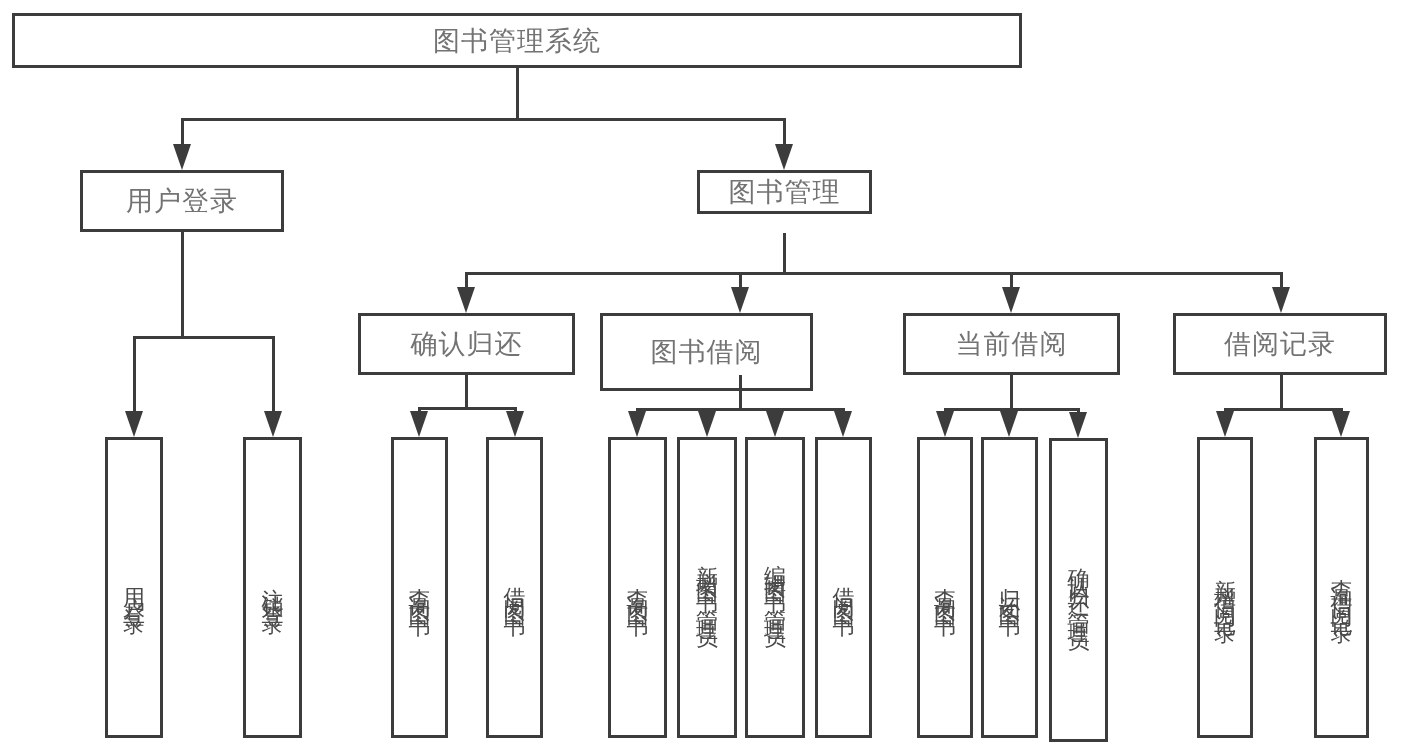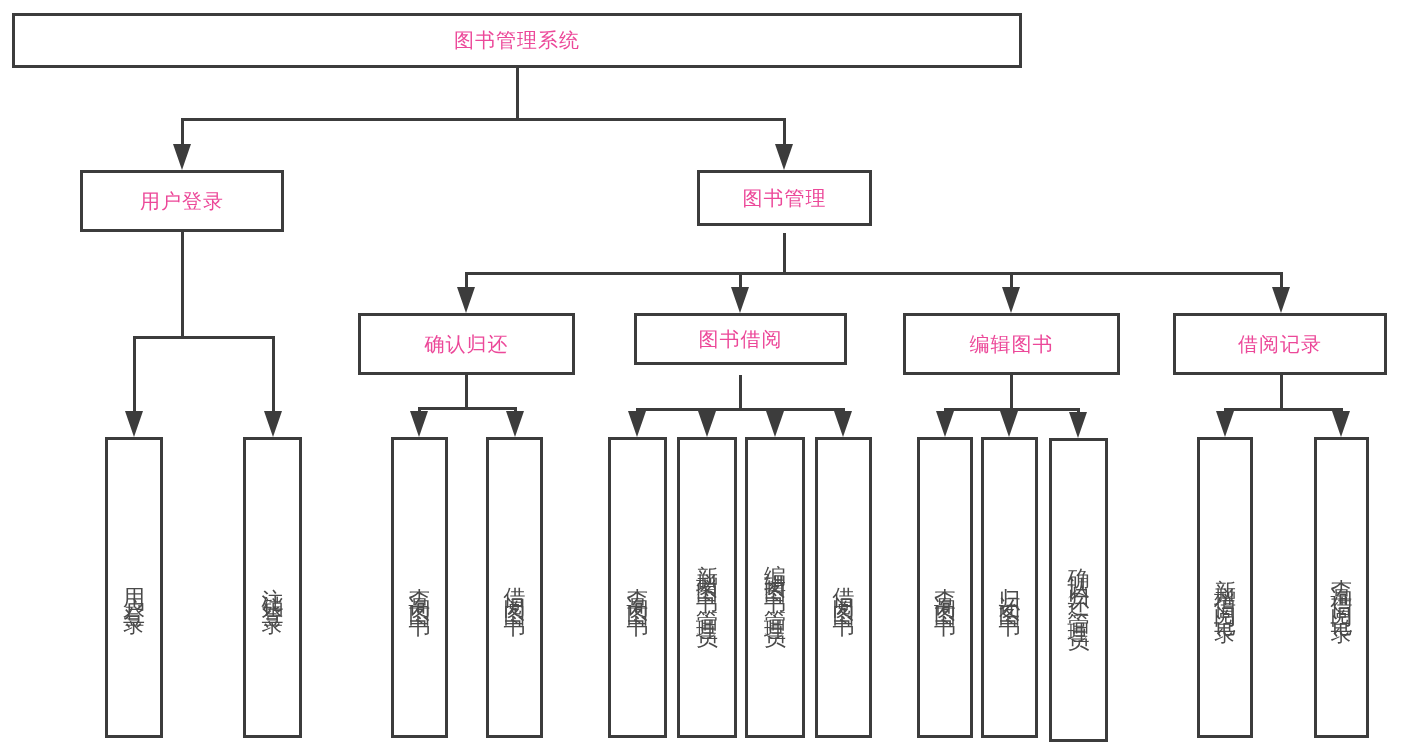--- a/index.html
+++ b/index.html
@@ -5,21 +5,21 @@
   html,body{margin:0;padding:0;background:#ffffff;}
   #stage{
     position:relative;width:1405px;height:747px;background:#ffffff;overflow:hidden;
     font-family:"Liberation Sans","DejaVu Sans",sans-serif;color:#474747;
   }
   .node{
     position:absolute;box-sizing:border-box;border:3px solid #3c3c3c;background:#ffffff;
     display:flex;align-items:center;justify-content:center;
   }
   .node.h span{
-    font-size:20px;letter-spacing:1px;color:#ec4899;white-space:nowrap;
+    font-size:27px;letter-spacing:1px;color:#737373;white-space:nowrap;
   }
   .node.v span{
     writing-mode:vertical-rl;text-orientation:mixed;
     font-size:22px;letter-spacing:9px;color:#4a4a4a;line-height:1;
   }
   .line{position:absolute;background:#3c3c3c;}
   .arrow{
     position:absolute;width:0;height:0;
     border-left:9px solid transparent;border-right:9px solid transparent;
     border-top:26px solid #3c3c3c;
@@ -36,32 +36,32 @@
 
 <div id="stage">
 
   <div class="node h" style="left:12px;top:13px;width:1010px;height:55px">
     <span>图书管理系统</span>
   </div>
 
   <div class="node h" style="left:80px;top:170px;width:204px;height:62px">
     <span>用户登录</span>
   </div>
-  <div class="node h" style="left:697px;top:170px;width:175px;height:56px">
+  <div class="node h" style="left:697px;top:170px;width:175px;height:44px">
     <span>图书管理</span>
   </div>
 
   <div class="node h" style="left:358px;top:313px;width:217px;height:62px">
     <span>确认归还</span>
   </div>
-  <div class="node h" style="left:634px;top:313px;width:213px;height:52px">
+  <div class="node h" style="left:600px;top:313px;width:213px;height:78px">
     <span>图书借阅</span>
   </div>
   <div class="node h" style="left:903px;top:313px;width:217px;height:62px">
-    <span>编辑图书</span>
+    <span>当前借阅</span>
   </div>
   <div class="node h" style="left:1173px;top:313px;width:214px;height:62px">
     <span>借阅记录</span>
   </div>
 
   <div class="node v" style="left:105px;top:437px;width:58px;height:301px">
     <span>用户登录</span>
   </div>
   <div class="node v" style="left:243px;top:437px;width:59px;height:301px">
     <span>注销登录</span>

